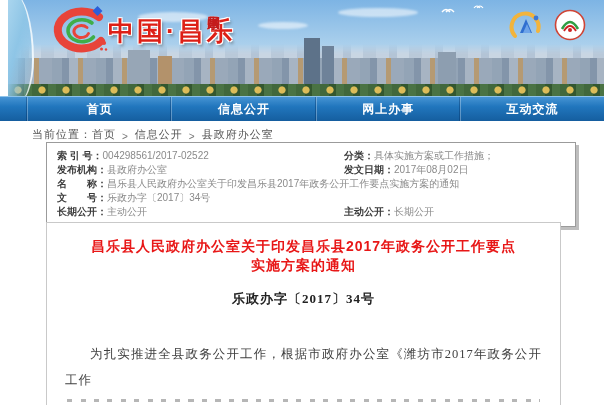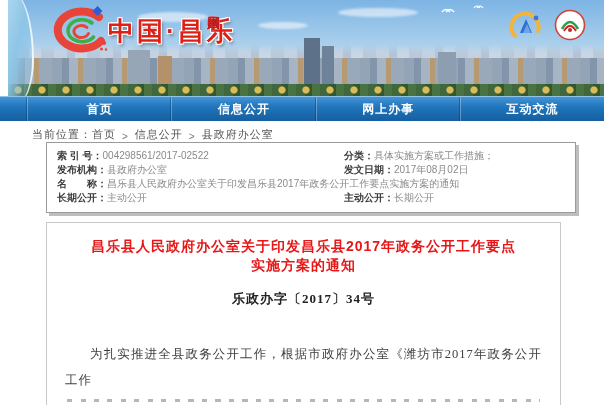--- a/index.html
+++ b/index.html
@@ -166,20 +166,25 @@
     </div>
     <div class="meta-cell">
       <span class="meta-label">发文日期：</span><span class="meta-value">2017年08月02日</span>
     </div>
   </div>
   <div class="meta-row full">
     <div class="meta-cell">
       <span class="meta-label">名　　称：</span><span class="meta-value">昌乐县人民政府办公室关于印发昌乐县2017年政务公开工作要点实施方案的通知</span>
     </div>
   </div>
+  <div class="meta-row full">
+    <div class="meta-cell">
+      <span class="meta-label">文　　号：</span><span class="meta-value">乐政办字〔2017〕34号</span>
+    </div>
+  </div>
   <div class="meta-row">
     <div class="meta-cell">
       <span class="meta-label">长期公开：</span><span class="meta-value">主动公开</span>
     </div>
     <div class="meta-cell">
       <span class="meta-label">主动公开：</span><span class="meta-value">长期公开</span>
     </div>
   </div>
 </div>
 

